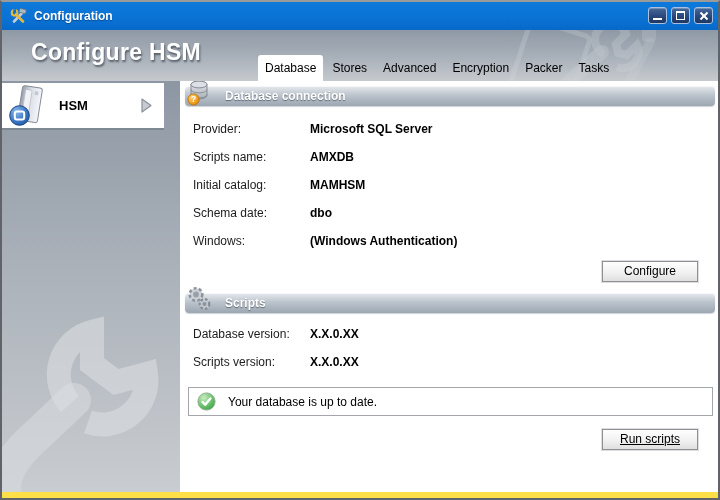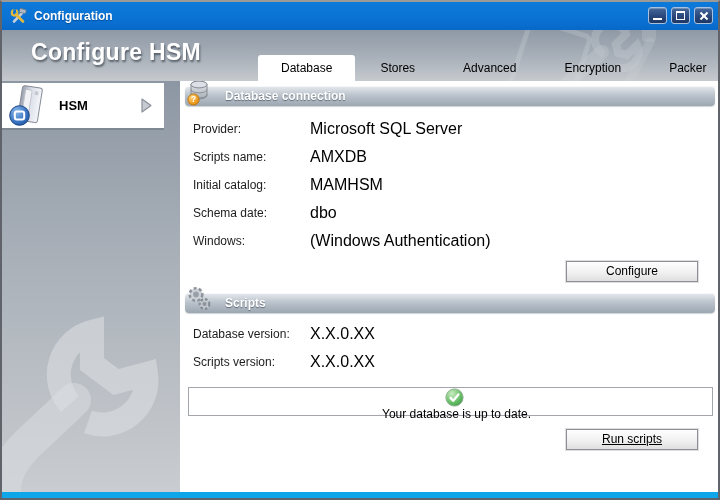--- a/index.html
+++ b/index.html
@@ -1,21 +1,21 @@
 <!DOCTYPE html>
 <html><head>
 <meta charset="utf-8">
 <style>
   * { margin:0; padding:0; box-sizing:border-box; }
   body { font-family:"Liberation Sans", sans-serif; background:#fff; }
 
   .window{
     position:relative; width:720px; height:500px;
     border:2px solid #60646a; border-top-color:#9a9a98;
-    background:#0ea5e9; overflow:hidden;
+    background:#fde047; overflow:hidden;
   }
 
   
   .titlebar{
     height:28px; background:linear-gradient(180deg,#0d7ada 0%,#0a72d4 60%,#0769c9 100%);
     display:flex; align-items:center; position:relative;
   }
   .titlebar .app-icon{ margin:0 7px 0 8px; display:flex; }
   .titlebar .title{ color:#fff; font-size:12px; font-weight:bold; text-shadow:0 1px 1px rgba(0,40,90,.5); }
   .win-controls{ position:absolute; right:5px; top:5px; display:flex; }
@@ -35,21 +35,21 @@
     height:51px; position:relative; overflow:hidden;
     background:linear-gradient(180deg,#8f99a5 0%,#a9b1ba 55%,#c6cace 100%);
   }
   .header .watermark-tools{ position:absolute; right:48px; top:-6px; opacity:.45; }
   .page-title{
     position:absolute; left:29px; top:9px; color:#fff; font-size:23px; font-weight:bold;
     letter-spacing:.3px; text-shadow:1px 2px 2px rgba(45,52,63,.65);
   }
   .tabs{ position:absolute; bottom:0; left:256px; display:flex; }
   .tab{
-    line-height:26px; height:26px; padding:0 23px; margin-right:2px;
+    line-height:26px; height:26px; padding:0 7px; margin-right:2px;
     font-size:12px; color:#000; cursor:default; white-space:nowrap;
   }
   .tab.active{ background:#fff; border-radius:3px 3px 0 0; }
 
   
   .main{ display:flex; height:411px; }
 
   .sidebar{
     width:178px; position:relative; overflow:hidden;
     background:linear-gradient(180deg,#8d97a3 0%,#aab1b9 45%,#c9ccd0 100%);
@@ -76,34 +76,34 @@
   .section-bar .bar-icon{ position:absolute; left:1px; top:-8px; }
   .section-bar .bar-title{
     margin-left:40px; color:#fff; font-size:12px; font-weight:bold;
     text-shadow:0 1px 1px rgba(70,80,92,.75);
   }
 
   .rows{ margin:9px 0 0 13px; }
   .rows.scripts{ margin-top:7px; }
   .row{ height:28px; display:flex; align-items:center; }
   .flabel{ width:117px; font-size:12px; color:#1c1c1c; }
-  .fvalue{ font-size:16px; font-weight:normal; color:#000; }
+  .fvalue{ font-size:12px; font-weight:bold; color:#000; }
 
   .btn-row{ display:flex; justify-content:flex-end; margin-right:20px; }
   .btn-row.configure{ margin-top:6px; }
   .btn-row.run{ margin-top:13px;text-decoration:underline; }
   .btn{
-    width:132px; height:21px; font-size:12px; color:#000; text-align:center; line-height:19px;
+    width:96px; height:21px; font-size:12px; color:#000; text-align:center; line-height:19px;
     background:linear-gradient(180deg,#fefefe 0%,#f1f1f1 55%,#dfdfdf 100%);
     border:1px solid #8e9094; outline:1px solid #dcdee2; cursor:default;margin-left:41px;
   }
 
   .status-box{
     margin:11px 5px 0 8px; height:29px; border:1px solid #a3a7ac; background:#fff;
-    display:flex; align-items:center;flex-direction:column;
+    display:flex; align-items:center;
   }
   .status-box .status-icon{ margin-left:8px; display:flex; }
   .status-box .status-text{ margin-left:12px; font-size:12px; color:#000; }
 </style>
 </head>
 <body>
 
 <div class="window">
 
   <div class="titlebar">

